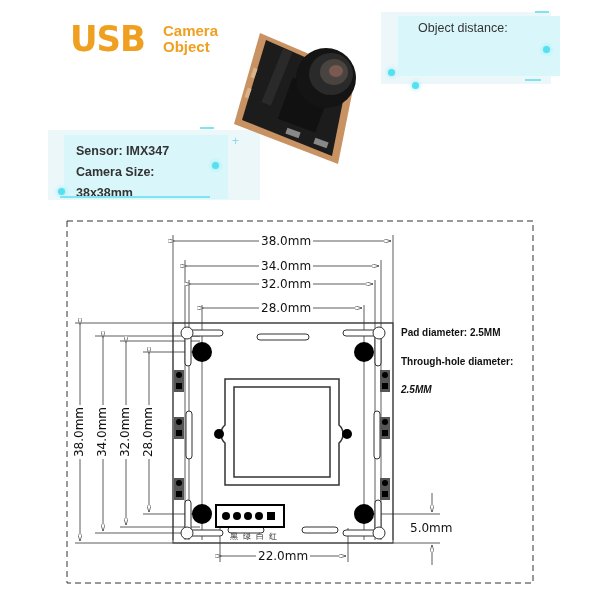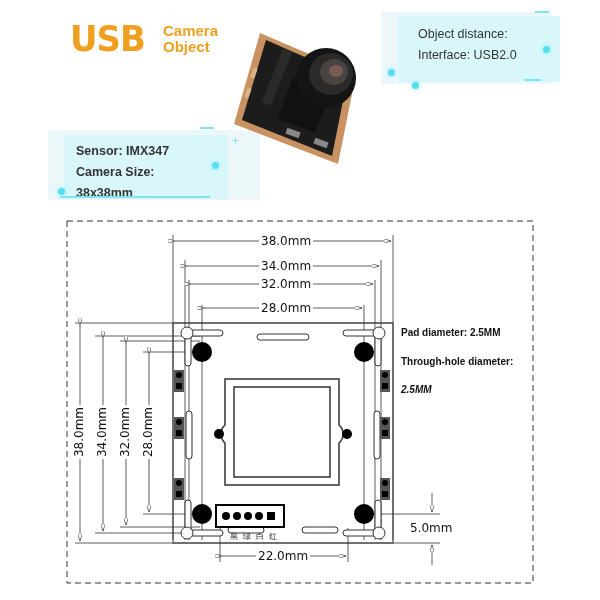--- a/index.html
+++ b/index.html
@@ -19,23 +19,22 @@
 </head>
 <body>
 
 <div class="abs title-usb">USB</div>
 <div class="abs title-sub">
   <div>Camera</div>
   <div>Object</div>
 </div>
 
 <div class="abs info-back" style="left:381px;top:12px;width:170px;height:72px;"></div>
-<div class="abs info-box" style="left:398px;top:16px;width:142px;height:58px;padding:8px 0 0 20px;">
+<div class="abs info-box" style="left:398px;top:16px;width:142px;height:58px;padding:2px 0 0 20px;">
   <div>Object distance:</div>
-  <div>Interface: USB2.0</div>
 </div>
 
 <div class="abs glow" style="left:388px;top:69px;"></div>
 <div class="abs glow" style="left:412px;top:82px;"></div>
 <div class="abs glow" style="left:543px;top:46px;"></div>
 <div class="abs glowline" style="left:535px;top:11px;width:14px;"></div>
 <div class="abs glowline" style="left:525px;top:79px;width:16px;"></div>
 
 <div class="abs info-back" style="left:48px;top:130px;width:212px;height:70px;"></div>
 <div class="abs info-box" style="left:64px;top:135px;width:136px;height:58px;padding:6px 16px 0 12px;font-weight:bold;">

